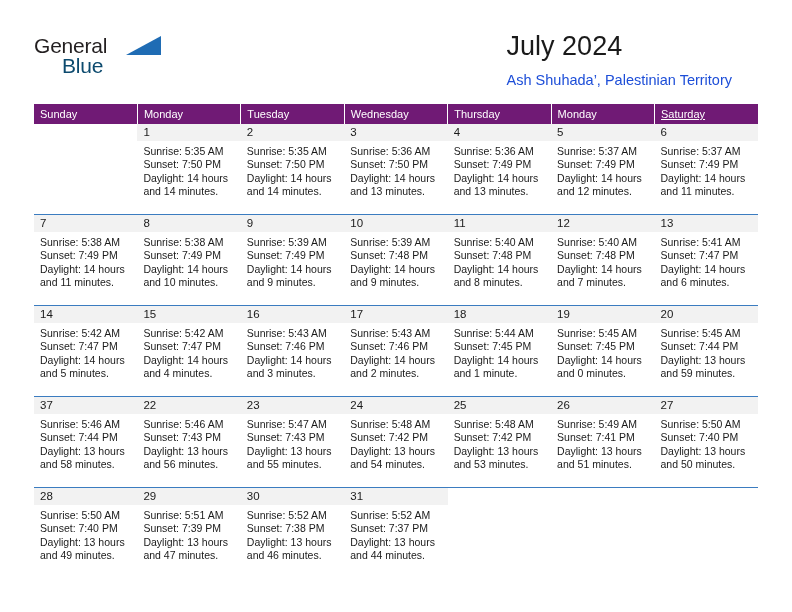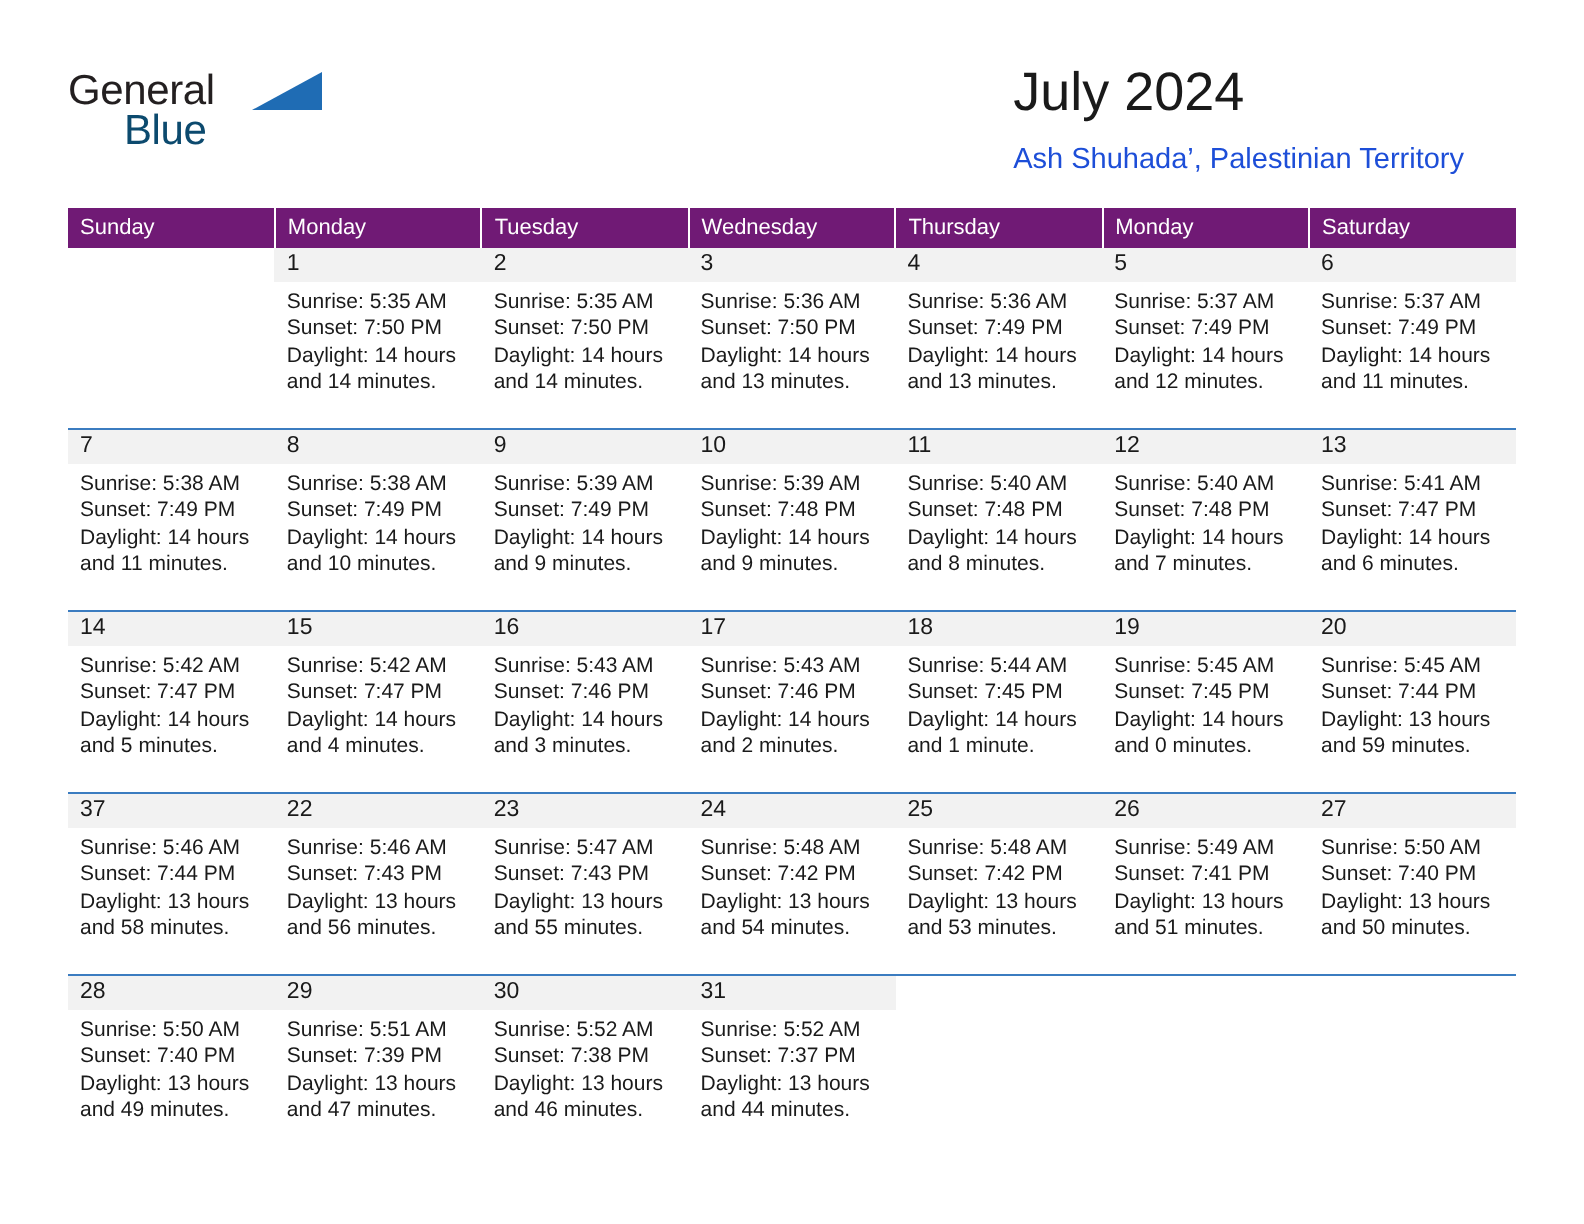--- a/index.html
+++ b/index.html
@@ -93,20 +93,21 @@
     font-size: 11px;
     font-weight: normal;
     text-align: left;
     padding: 4px 0 4px 6px;
     height: 14px;
     border-right: 1px solid #ffffff;
     box-sizing: border-box;
   }
   .weekday-row th:last-child {
     border-right: none;
+    text-decoration: underline;
   }
 
   .week-row td {
     vertical-align: top;
     padding: 0;
     border-top: 1px solid #3b7cc0;
     box-sizing: border-box;
     height: 90px;
   }
   .week-row:first-of-type td {

